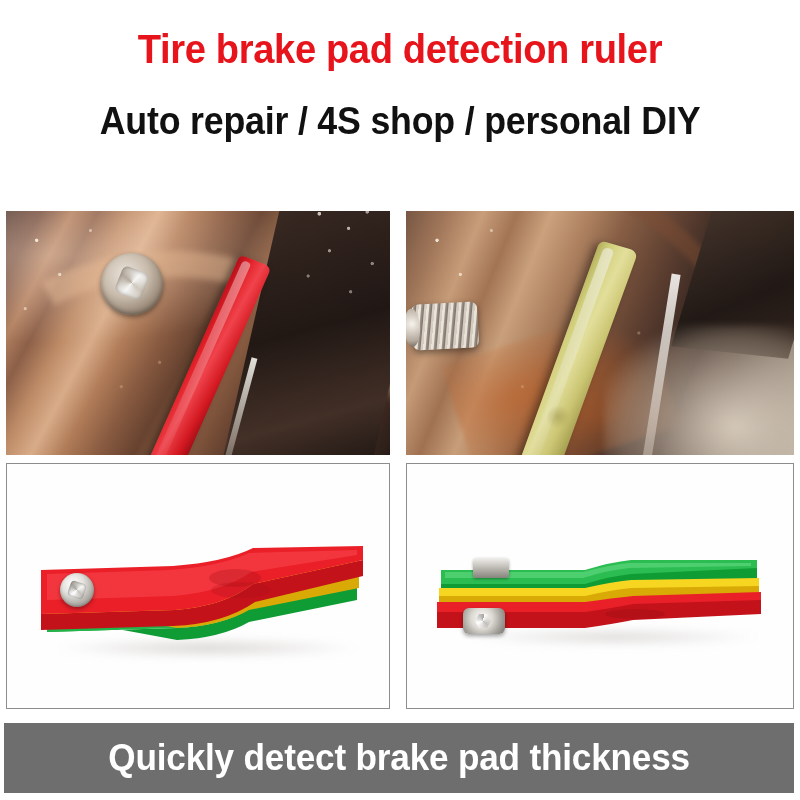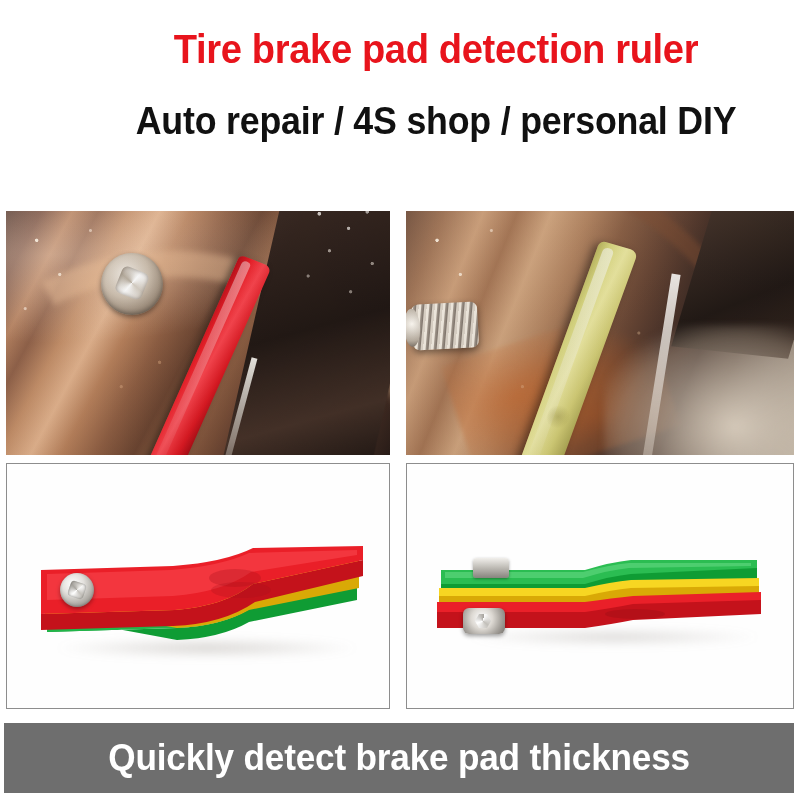--- a/index.html
+++ b/index.html
@@ -14,21 +14,20 @@
     font-family: "Liberation Sans", sans-serif;
     position: relative;
   }
 
   
   .header {
     width: 749px;
     height: 205px;
     background: #ffffff;
     position: relative;
-    margin-left: 36px;
   }
   .headline {
     position: absolute;
     top: 26px;
     left: 0;
     width: 800px;
     text-align: center;
     font-family: "Liberation Sans Narrow", "Liberation Sans", sans-serif;
     font-weight: bold;
     font-size: 41px;

